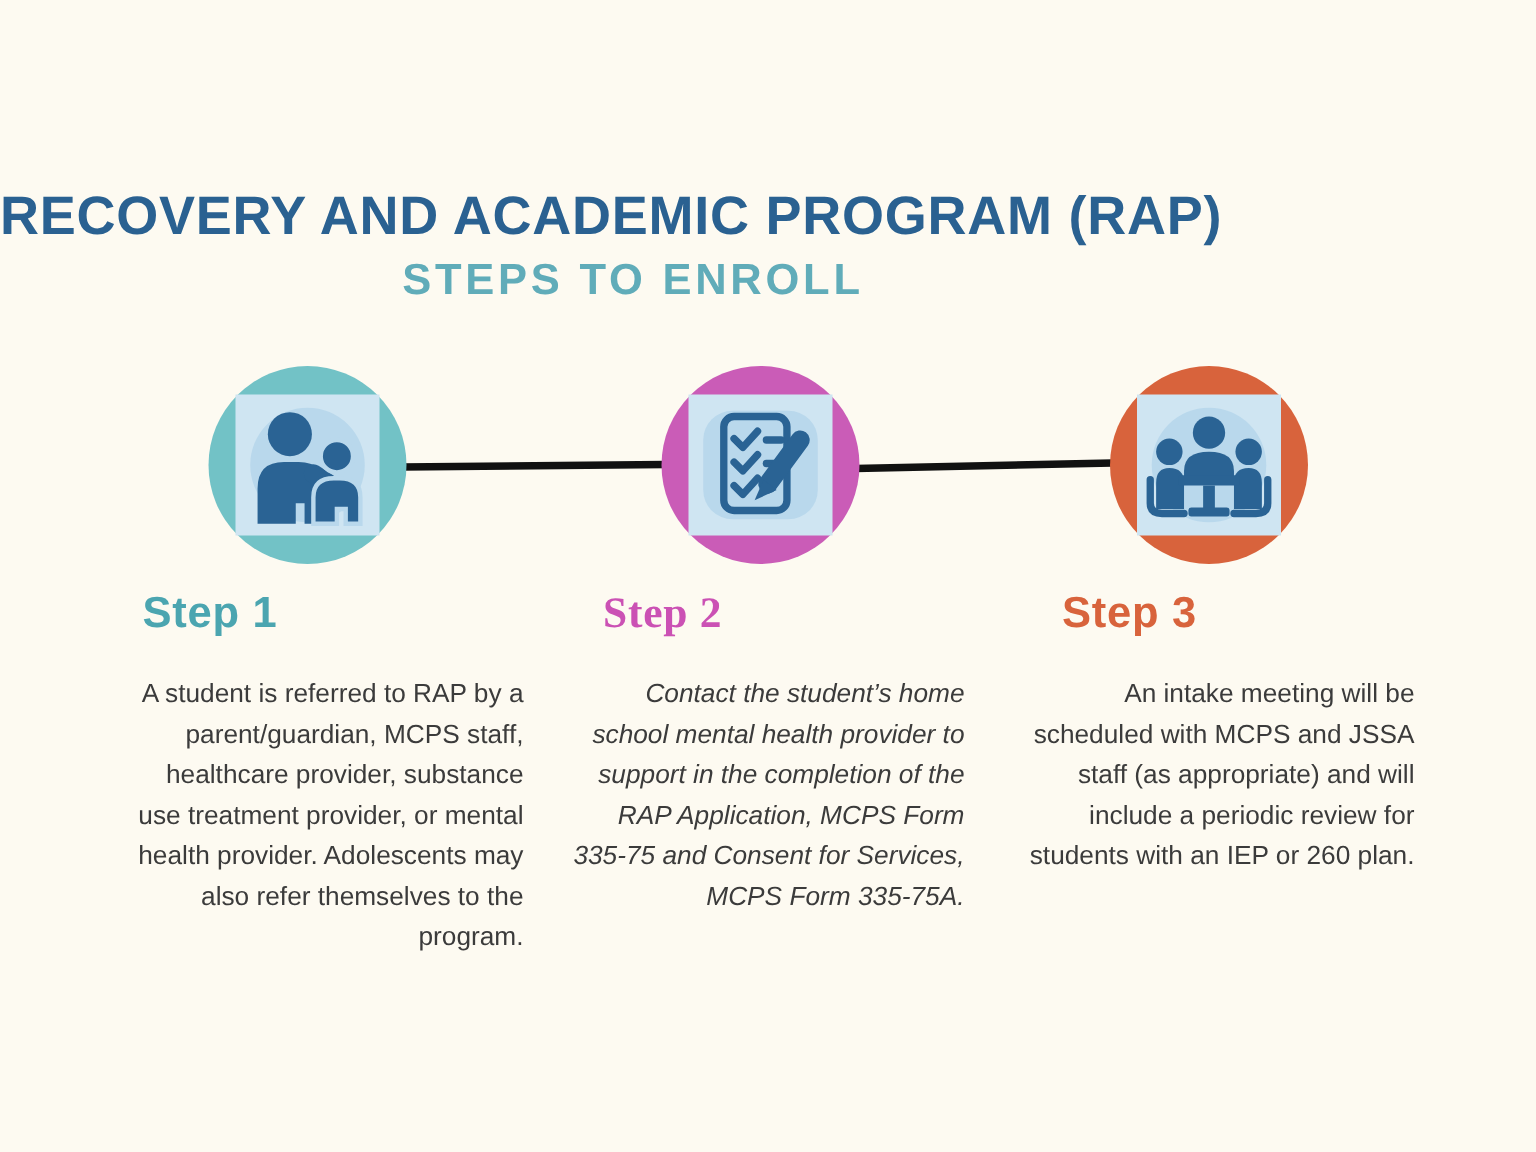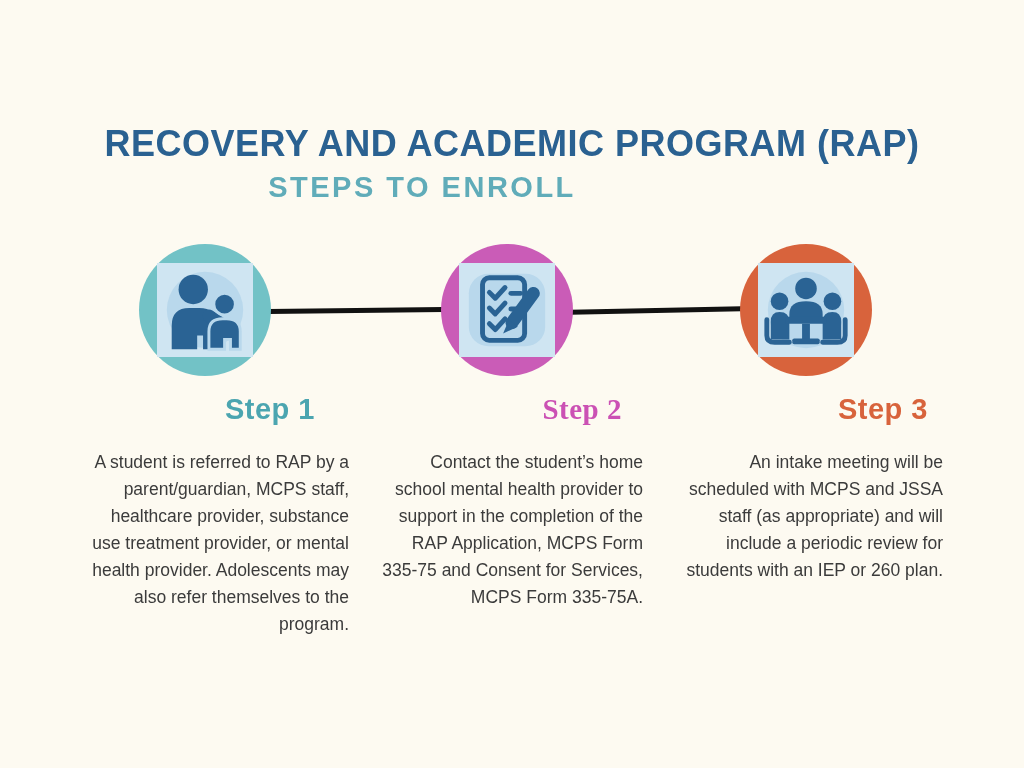--- a/index.html
+++ b/index.html
@@ -7,21 +7,21 @@
     position:relative;
     width:1024px; height:768px;
     background: var(--background, #fdfaf1);
     font-family: "Liberation Sans", sans-serif;
     overflow:hidden;
   }
 
   
   .title-line1 {
     position:absolute; top:123px; left:0; width:1024px;
-    text-align:center;
+    text-align:left;
     font-size:36px; font-weight:bold; letter-spacing:0.5px;
     color: var(--title-blue, #2a6191);
   }
   .title-line2 {
     position:absolute; top:171px; left:0; width:844px;
     text-align:center;
     font-size:29px; font-weight:bold; letter-spacing:2.5px;
     color: var(--subtitle-teal, #60acb9);
   }
 
@@ -50,36 +50,36 @@
   }
   .icon-square svg { display:block; width:96px; height:94px; }
 
   .inner  { fill: var(--icon-inner-bg, #b9d8ec); }
   .g      { fill: var(--icon-glyph, #2a6394); }
   .gs     { stroke: var(--icon-glyph, #2a6394); }
 
   
   .step-label {
     position:absolute; top:393px; width:220px;
-    text-align:right; font-size:29px; font-weight:bold;
+    text-align:left; font-size:29px; font-weight:bold;
     letter-spacing:0.5px;
   }
   .step-label.l1 { left:95px;  color: var(--step1-accent, #4ba5b0); }
   .step-label.l2 { left:402px; color: var(--step2-accent, #cb51b4); font-family: Liberation Serif, serif; }
   .step-label.l3 { left:708px; color: var(--step3-accent, #d8633c); }
 
   
   .step-desc {
     position:absolute; top:449px; width:262px;
     text-align:right;
     font-size:17.5px; line-height:27px;
     color: var(--body-text, #3b3b3b);
   }
   .step-desc.d1 { left:87px; }
-  .step-desc.d2 { left:381px; }
+  .step-desc.d2 { left:381px;font-style:italic; }
   .step-desc.d3 { left:681px; }
 </style>
 </head>
 <body>
 
 <div class="title-line1">RECOVERY AND ACADEMIC PROGRAM (RAP)</div>
 <div class="title-line2">STEPS TO ENROLL</div>
 
 <div class="connector c1"></div>
 <div class="connector c2"></div>

